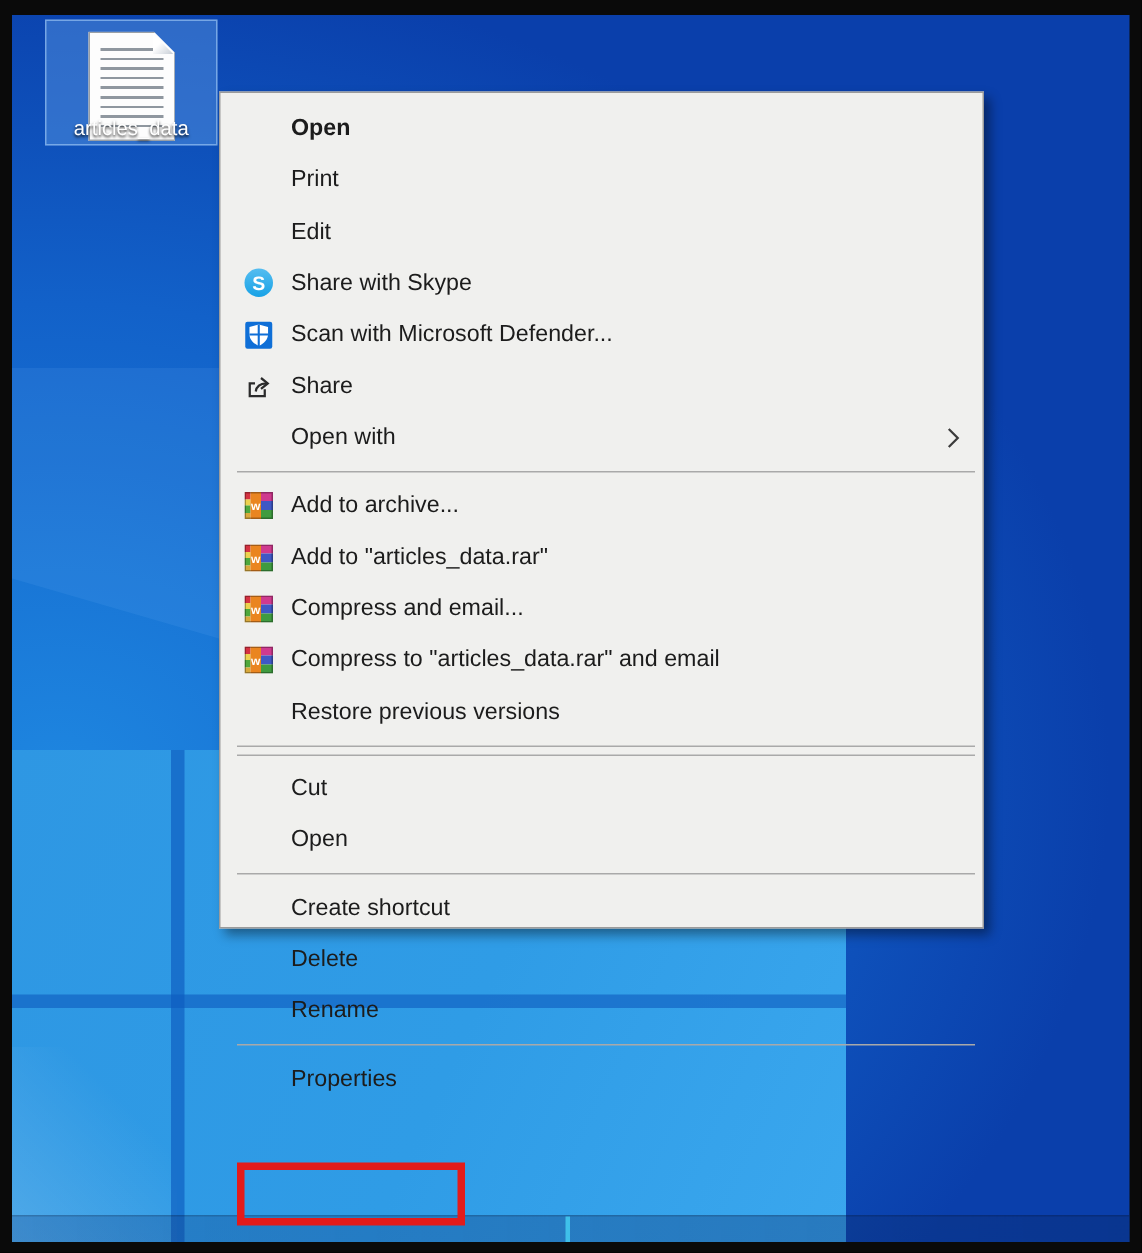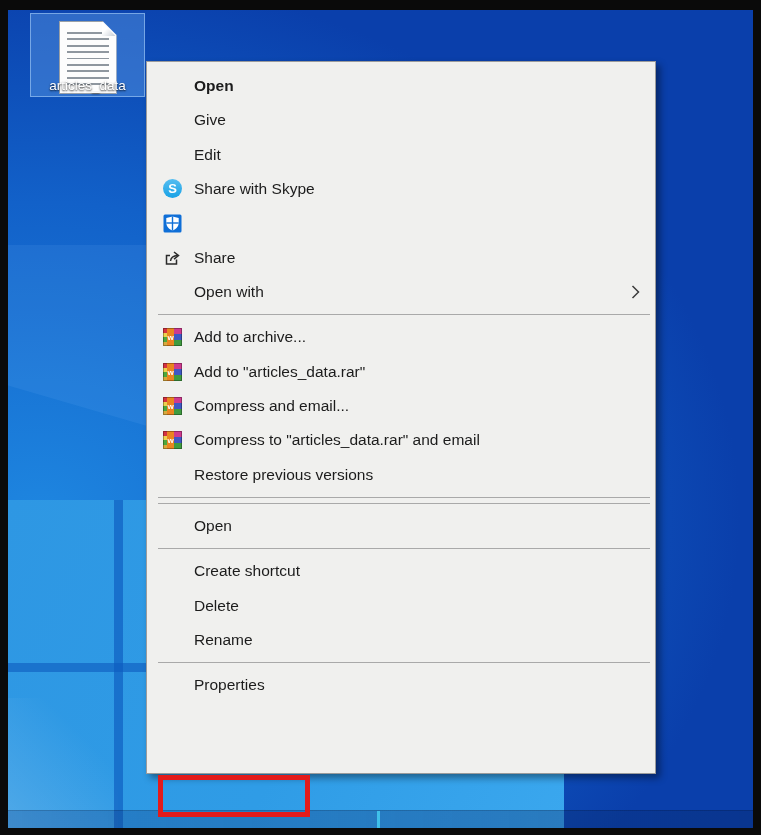--- a/index.html
+++ b/index.html
@@ -78,21 +78,21 @@
     clip-path: polygon(0 0, 100% 100%, 0 100%);
   }
   .icon-label {
     position:absolute; left:0; right:0; bottom:3px;
     text-align:center; color:#fff; font-size:13.5px;
     text-shadow: 0 1px 2px rgba(0,0,0,0.85);
     white-space:nowrap;
   }
   
   .menu {
-    position:absolute; left:138px; top:51px; width:510px; height:713px;
+    position:absolute; left:138px; top:51px; width:510px; height:558px;
     box-sizing:border-box;
     background:#f0f0ee;
     border:1px solid #9b9b9b;
     box-shadow: 4px 4px 7px rgba(0,0,0,0.4);
     padding-top:6.8px;
     z-index:5;
   }
   .menu-item {
     height:34.33px;
     display:flex; align-items:center;
@@ -158,41 +158,42 @@
       <div class="icon-label">articles_data</div>
     </div>
 
     <div class="menu">
         <div class="menu-item bold">
           <span class="mi-icon"></span>
           <span class="mi-label">Open</span>
         </div>
         <div class="menu-item">
           <span class="mi-icon"></span>
-          <span class="mi-label">Give</span>
+          <span class="mi-label">Print</span>
         </div>
         <div class="menu-item">
           <span class="mi-icon"></span>
           <span class="mi-label">Edit</span>
         </div>
         <div class="menu-item">
           <span class="mi-icon">
             <span class="skype-badge">S</span>
           </span>
           <span class="mi-label">Share with Skype</span>
         </div>
         <div class="menu-item">
           <span class="mi-icon">
             <svg width="19" height="19" viewBox="0 0 19 19">
               <rect x="0.5" y="0.5" width="18" height="18" rx="1.5" fill="#0f6fd7"></rect>
               <path d="M9.5 2.4 L15.7 4 V8.7 C15.7 12.4 13.1 15 9.5 16.6 C5.9 15 3.3 12.4 3.3 8.7 V4 Z" fill="#fff"></path>
               <line x1="9.5" y1="2.4" x2="9.5" y2="16.6" stroke="#0f6fd7" stroke-width="1.4"></line>
               <line x1="3.3" y1="9" x2="15.7" y2="9" stroke="#0f6fd7" stroke-width="1.4"></line>
             </svg>
           </span>
+          <span class="mi-label">Scan with Microsoft Defender...</span>
         </div>
         <div class="menu-item">
           <span class="mi-icon">
             <svg width="20" height="19" viewBox="0 0 20 19" fill="none" stroke="#2b2b2b" stroke-width="1.5">
               <path d="M7 7.5 H3.5 V16 H13.5 V11.5"></path>
               <path d="M7.5 13 C8 9.5 10.5 7.8 14.5 7.6"></path>
               <polyline points="11,4 15.5,7.6 11,11.2"></polyline>
             </svg>
           </span>
           <span class="mi-label">Share</span>
@@ -276,20 +277,24 @@
           <span class="mi-label">Compress to "articles_data.rar" and email</span>
         </div>
         <div class="menu-item">
           <span class="mi-icon"></span>
           <span class="mi-label">Restore previous versions</span>
         </div>
         <div class="separator"></div>
         <div class="separator"></div>
         <div class="menu-item">
           <span class="mi-icon"></span>
+          <span class="mi-label">Cut</span>
+        </div>
+        <div class="menu-item">
+          <span class="mi-icon"></span>
           <span class="mi-label">Open</span>
         </div>
         <div class="separator"></div>
         <div class="menu-item">
           <span class="mi-icon"></span>
           <span class="mi-label">Create shortcut</span>
         </div>
         <div class="menu-item">
           <span class="mi-icon"></span>
           <span class="mi-label">Delete</span>

